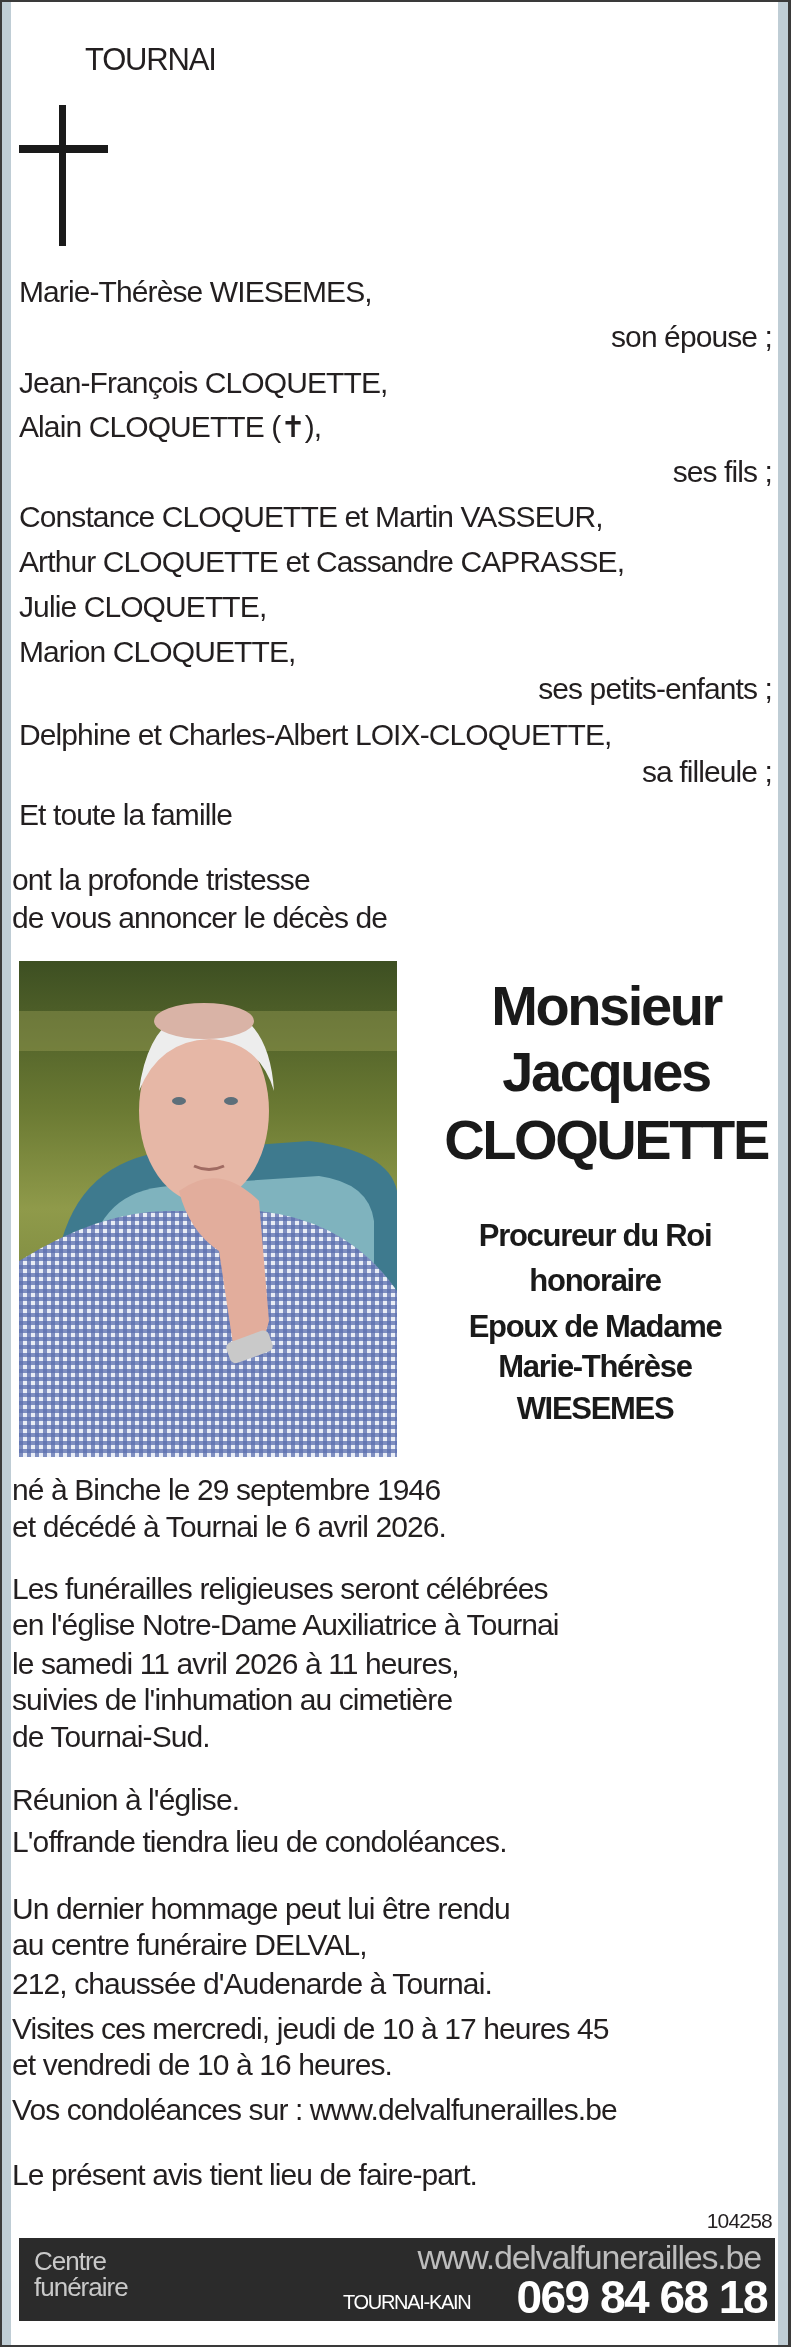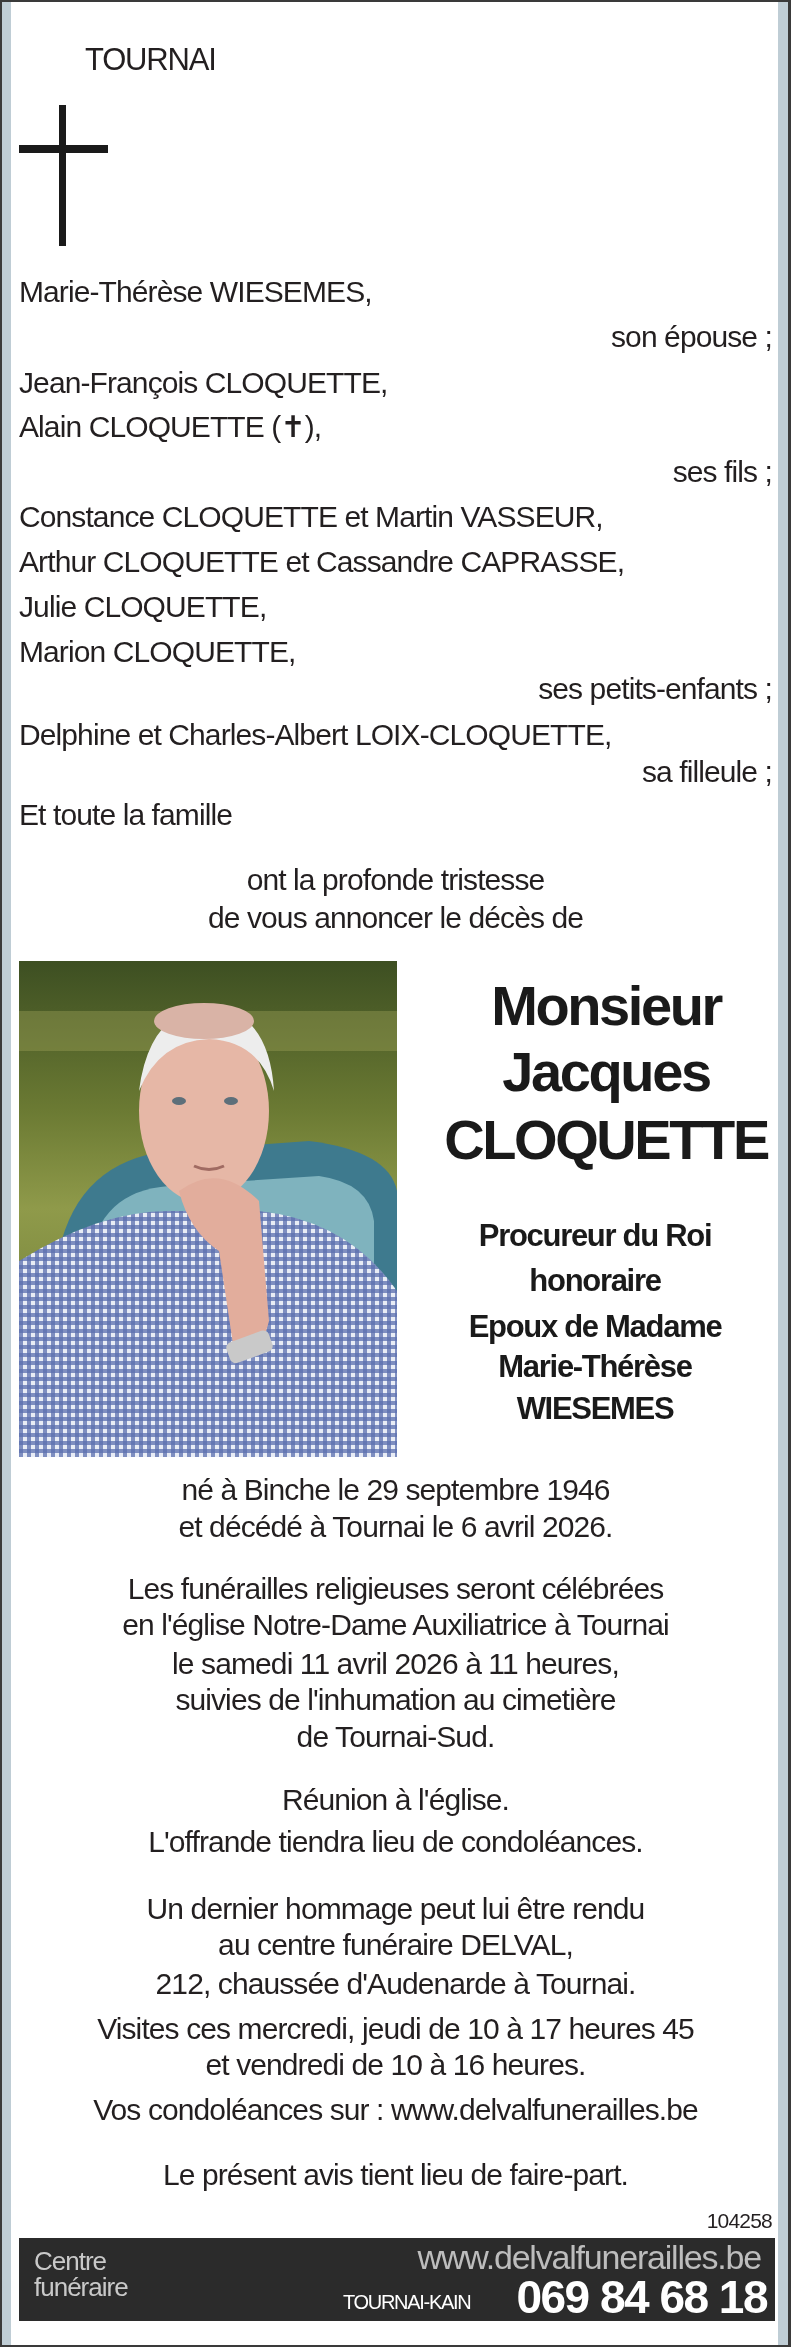--- a/index.html
+++ b/index.html
@@ -5,21 +5,21 @@
   html, body { margin: 0; padding: 0; background: #ffffff; }
   body { width: 791px; height: 2347px; position: relative; overflow: hidden; font-family: "Liberation Sans", sans-serif; color: #231f20; }
   .frame { position: absolute; left: 0; top: 0; width: 789px; height: 2345px; border: 1px solid #3a3a3a; border-top-width: 2px; border-bottom-width: 2px; border-left-width: 2px; border-right-width: 3px; box-sizing: border-box; width: 791px; height: 2347px; }
   .side-bar { position: absolute; top: 2px; bottom: 2px; width: 9px; background: #bfcdd5; }
   .side-bar.left { left: 2px; }
   .side-bar.right { right: 3px; width: 10px; }
   .txt { position: absolute; white-space: nowrap; line-height: 1; }
   .body-line { font-size: 30px; letter-spacing: -0.9px; }
   .left-line { left: 19px; }
   .right-line { right: 19px; text-align: right; }
-  .center-line { left: 12px; width: 767px; text-align: center; }
+  .center-line { left: 12px; width: 767px; }
   .place { left: 85px; top: 44px; font-size: 31px; letter-spacing: -1.2px; }
   .cross-v { position: absolute; left: 59px; top: 105px; width: 7px; height: 141px; background: #1a1a1a; }
   .cross-h { position: absolute; left: 19px; top: 145px; width: 89px; height: 8px; background: #1a1a1a; }
   .photo { position: absolute; left: 19px; top: 961px; width: 378px; height: 496px; overflow: hidden; background: #4a5e2a; }
   .photo svg { display: block; }
   .name-block { position: absolute; left: 420px; width: 350px; text-align: center; font-weight: bold; color: #1a1a1a; }
   .name-line { position: absolute; left: 11px; width: 350px; text-align: center; font-size: 56px; letter-spacing: -2.4px; line-height: 1; }
   .sub-line { position: absolute; left: 0; width: 350px; text-align: center; font-size: 31px; letter-spacing: -1.3px; line-height: 1; }
   .ref { right: 19px; font-size: 21px; letter-spacing: -0.8px; }
   .footer { position: absolute; left: 19px; top: 2238px; width: 756px; height: 83px; background: #2b2b2b; overflow: hidden; }

